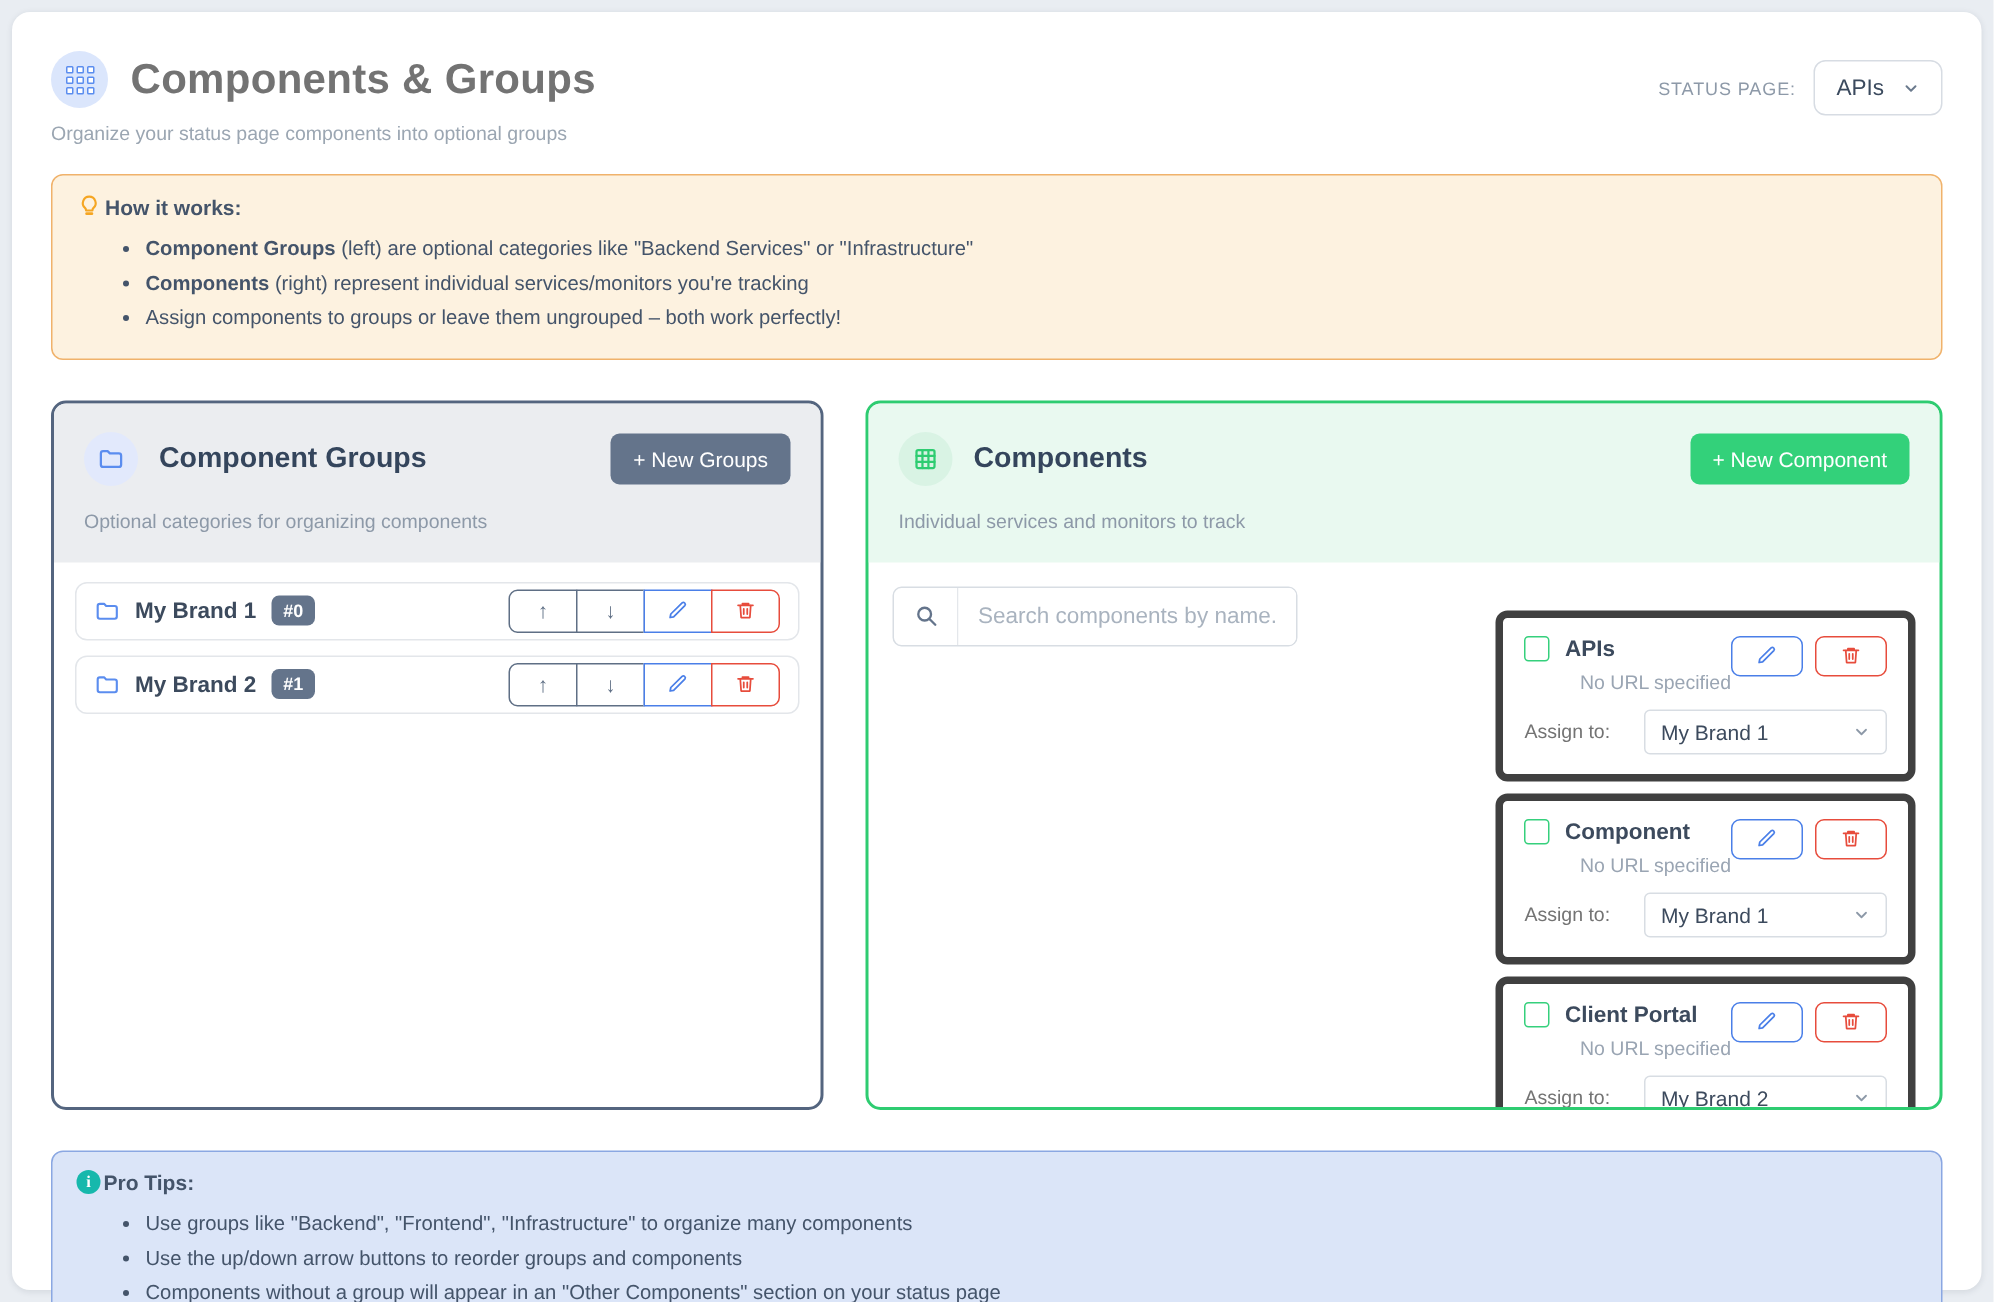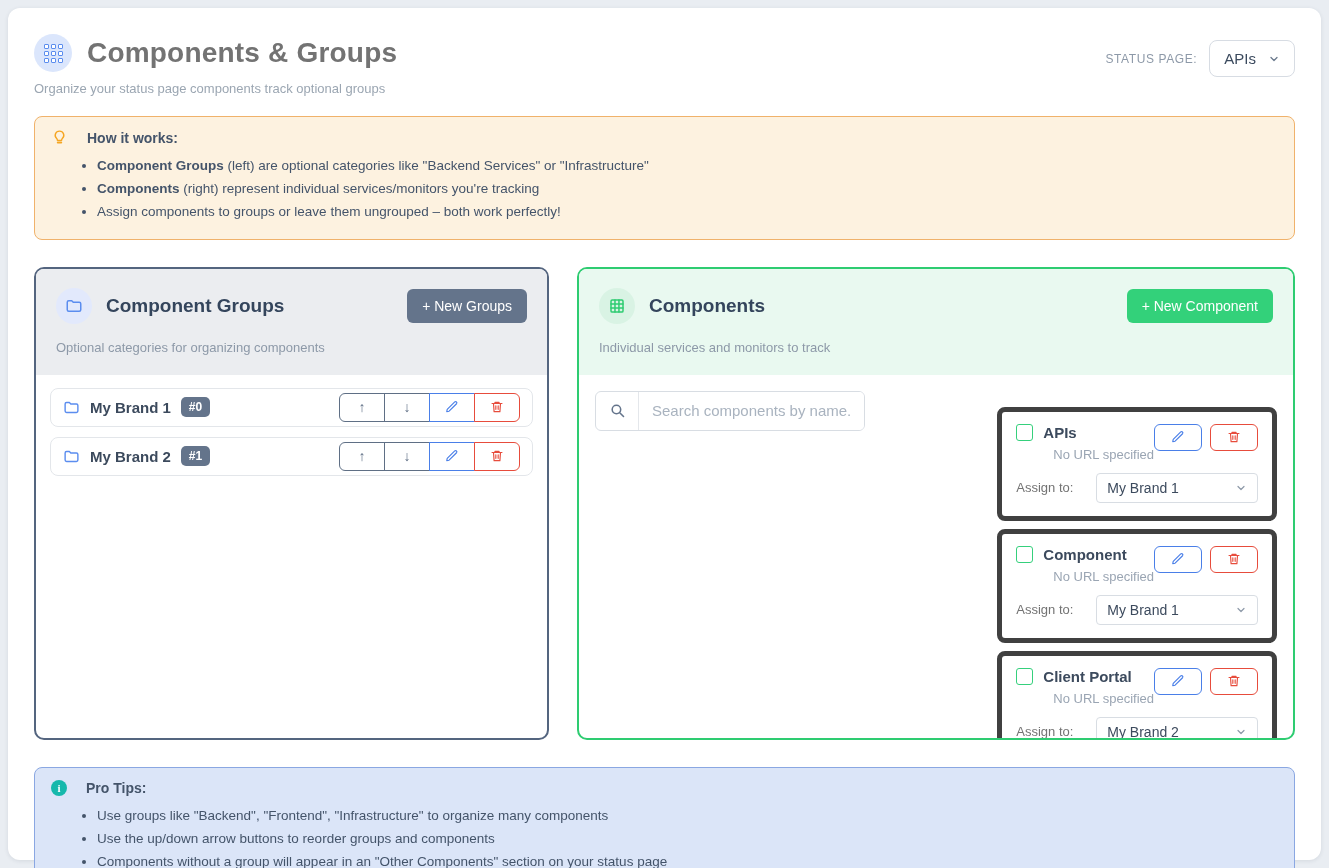--- a/index.html
+++ b/index.html
@@ -19,21 +19,21 @@
   .dotgrid{display:grid;grid-template-columns:repeat(3,5px);grid-gap:2px;}
   .dotgrid span{width:5px;height:5px;border:1.4px solid #5b8def;border-radius:1px;box-sizing:border-box;background:#fff;}
   .title{font-size:28px;font-weight:700;color:#737373;letter-spacing:.2px;}
   .subtitle{margin-top:9px;font-size:13px;color:#9ba6b2;}
   .sp-area{display:flex;align-items:center;margin-top:6px;margin-left:44px;}
   .sp-label{font-size:12px;color:#8d99a8;letter-spacing:.6px;}
   .sp-select{display:flex;align-items:center;gap:12px;border:1px solid #d7dce3;border-radius:8px;
     padding:9px 14px;font-size:15px;color:#3b4a5e;background:#fff;margin-left:12px;cursor:pointer;}
   
   .howbox{margin-top:20px;background:#fdf2e0;border:1px solid #f0b26b;border-radius:8px;padding:12px 16px 15px;color:#44546a;}
-  .boxtitle{display:flex;align-items:center;gap:19px;font-weight:700;font-size:14px;}
+  .boxtitle{display:flex;align-items:center;gap:2px;font-weight:700;font-size:14px;}
   .boxlist{margin:8px 0 0;padding-left:46px;font-size:13.5px;line-height:1.72;}
   .boxlist b{font-weight:700;}
   .tipsbox{margin-top:27px;background:#dbe5f8;border:1px solid #8aa7e2;border-radius:8px;padding:12px 16px 15px;color:#44546a;}
   .tipicon{width:16px;height:16px;border-radius:50%;background:#16b8ac;color:#fff;font-size:11px;font-weight:700;
     display:grid;place-items:center;font-family:"Liberation Serif",serif;}
   
   .panels{display:flex;gap:28px;margin-top:27px;height:473px;}
   .panel{border-radius:10px;background:#fff;display:flex;flex-direction:column;overflow:hidden;box-sizing:border-box;}
   .panel-groups{width:515px;border:2px solid #54657f;}
   .panel-comps{flex:1;border:2px solid #2ecc71;}
@@ -98,21 +98,21 @@
               <span></span>
               <span></span>
               <span></span>
               <span></span>
               <span></span>
               <span></span>
             </span>
         </span>
         <span class="title">Components &amp; Groups</span>
       </div>
-      <div class="subtitle">Organize your status page components track optional groups</div>
+      <div class="subtitle">Organize your status page components into optional groups</div>
     </div>
     <div class="sp-area">
       <span class="sp-label">STATUS PAGE:</span>
       <span class="sp-select">
         <span>APIs</span>
         <svg width="12" height="12" viewBox="0 0 24 24" fill="none" stroke="#6b7a8d" stroke-width="2.6" stroke-linecap="round" stroke-linejoin="round">
             <path d="M6 9l6 6 6-6"></path>
           </svg>
       </span>
     </div>

